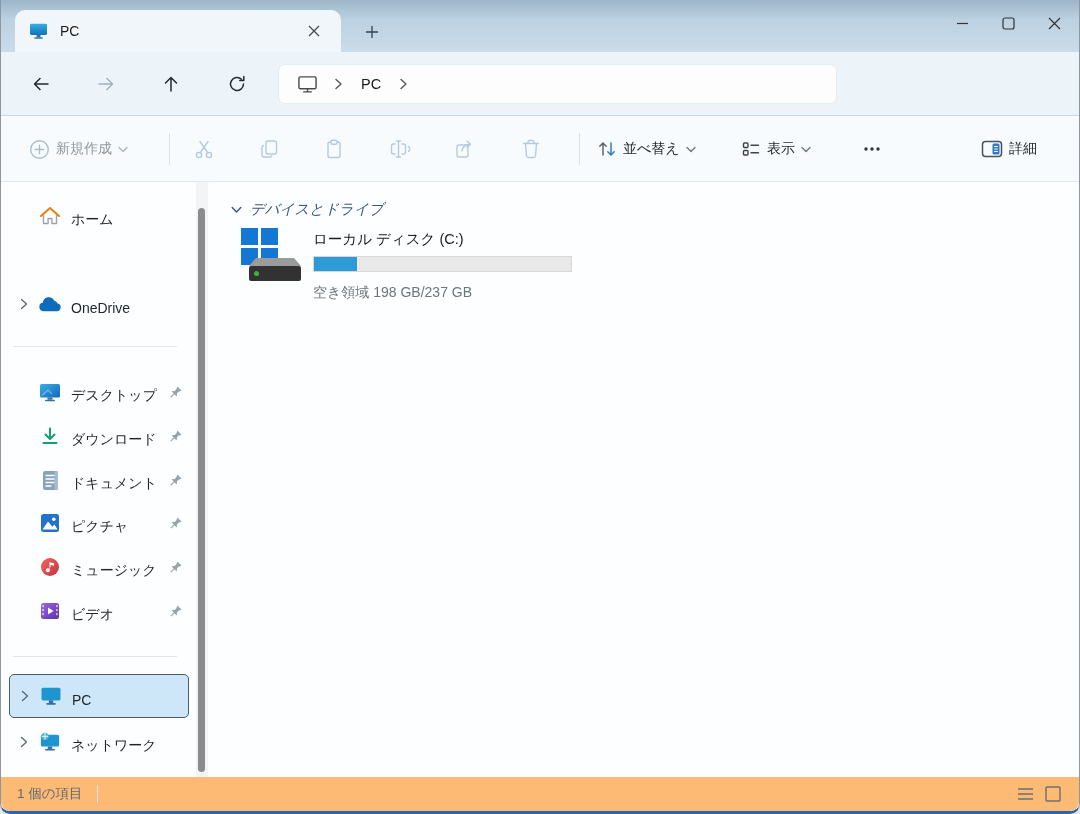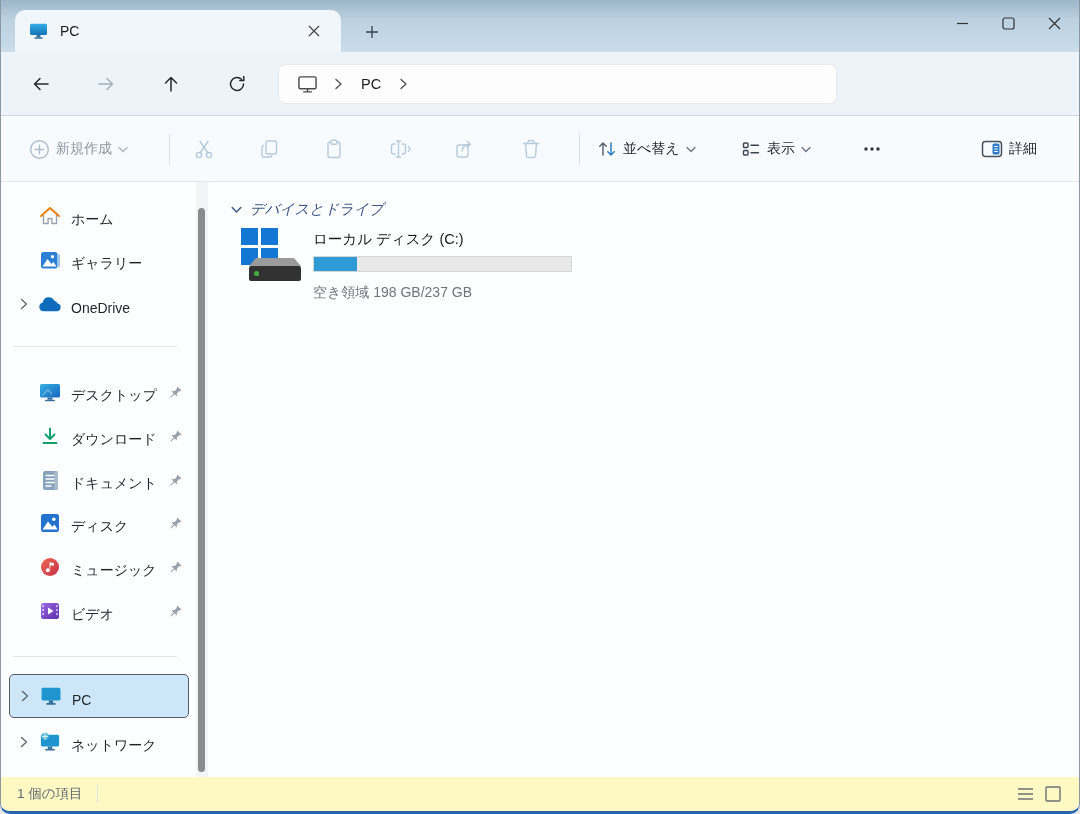--- a/index.html
+++ b/index.html
@@ -62,21 +62,21 @@
   .group-header{position:absolute;left:16px;top:18px;display:flex;align-items:center;color:#3a5684;font-style:italic;}
   .group-header .gh-label{font-size:14.5px;margin-left:8px;}
   .drive-tile{position:absolute;left:24px;top:44px;width:370px;height:66px;display:flex;}
   .drive-icon{width:64px;height:58px;flex:0 0 64px;margin-right:10px;}
   .drive-info{padding-top:4px;flex:1;}
   .drive-name{font-size:14.5px;color:#1b1b1b;margin-bottom:7px;}
   .capacity-bar{width:259px;height:16px;background:#e9e9e9;border:1px solid #d7d7d7;position:relative;}
   .capacity-fill{position:absolute;left:0;top:0;bottom:0;background:#2e9bd6;}
   .drive-free{font-size:14px;color:#6e757b;margin-top:12px;}
   
-  .statusbar{position:absolute;left:0;bottom:0;width:100%;height:34px;background:#fef9c3;display:flex;align-items:center;border-radius:0 0 9px 9px;}
+  .statusbar{position:absolute;left:0;bottom:0;width:100%;height:34px;background:#fdba74;display:flex;align-items:center;border-radius:0 0 9px 9px;}
   .status-text{font-size:13.5px;color:#5f6a72;margin-left:16px;}
   .status-sep{width:1px;height:18px;background:#dde2e6;margin-left:14px;}
   .status-right{margin-left:auto;display:flex;align-items:center;margin-right:12px;}
   .view-toggle{width:28px;height:24px;display:flex;align-items:center;justify-content:center;color:#6a7076;}
   svg{display:block;}
 </style>
 </head>
 <body>
 
 <div class="window">
@@ -278,32 +278,20 @@
       <span class="side-chev"></span>
       <span class="side-icon">
         <svg width="22" height="22" viewBox="0 0 22 22">
           <path d="M4.5 10v8.5h4.6v-5h3.8v5h4.6V10" fill="#fff" stroke="#9aa3ab" stroke-width="1.4" stroke-linejoin="round"></path>
           <path d="M2 11 11 3l9 8" fill="none" stroke="#e8820c" stroke-width="2" stroke-linecap="round" stroke-linejoin="round"></path>
         </svg>
       </span>
       <span class="side-label">ホーム</span>
     </div>
 
-    <div class="side-row" style="top:58px">
-      <span class="side-chev"></span>
-      <span class="side-icon">
-        <svg width="21" height="21" viewBox="0 0 21 21">
-          <rect x="1" y="2" width="16.5" height="16.5" rx="2.5" fill="#2a7fd4"></rect>
-          <rect x="18" y="4" width="2" height="13" rx="1" fill="#9ec7ec"></rect>
-          <circle cx="12.5" cy="6.8" r="1.7" fill="#fff"></circle>
-          <path d="M2.5 16.5 7.5 9l4 5 2-2 3 4.5z" fill="#fff"></path>
-        </svg>
-      </span>
-      <span class="side-label">ギャラリー</span>
-    </div>
 
     <div class="side-row" style="top:102px">
       <span class="side-chev">
         <svg width="8" height="12" viewBox="0 0 8 12">
             <path d="M1.5 1.5 6.5 6 1.5 10.5" stroke="currentColor" stroke-width="1.3" fill="none" stroke-linecap="round" stroke-linejoin="round"></path>
           </svg>
       </span>
       <span class="side-icon">
         <svg width="23" height="16" viewBox="0 0 23 16">
           <path d="M14.5 15.5H5a4.6 4.6 0 0 1-1-9.1A6.3 6.3 0 0 1 16 4.6a4.4 4.4 0 0 1 3.5 3 4 4 0 0 1-1 7.9z" fill="#0f6cbd"></path>
@@ -373,21 +361,21 @@
 
     <div class="side-row" style="top:321px">
       <span class="side-chev"></span>
       <span class="side-icon">
         <svg width="20" height="20" viewBox="0 0 20 20">
           <rect x="1" y="1" width="18" height="18" rx="2.5" fill="#2373ce"></rect>
           <circle cx="13.8" cy="6.2" r="1.8" fill="#fff"></circle>
           <path d="M2.5 16.5 8 8.5l4.3 5.2 2.2-2.2 3 5z" fill="#fff"></path>
         </svg>
       </span>
-      <span class="side-label">ディスク</span>
+      <span class="side-label">ピクチャ</span>
       <span class="side-pin">
         <svg width="15" height="15" viewBox="0 0 16 16">
             <path d="M10 1.5 14.5 6l-3 .9-1.9 1.9-.3 3.4-2.4-2.4-3.6 3.6-.8-.8 3.6-3.6L3.7 6.6l3.4-.3 1.9-1.9z" fill="currentColor"></path>
           </svg>
       </span>
     </div>
 
     <div class="side-row" style="top:365px">
       <span class="side-chev"></span>
       <span class="side-icon">

